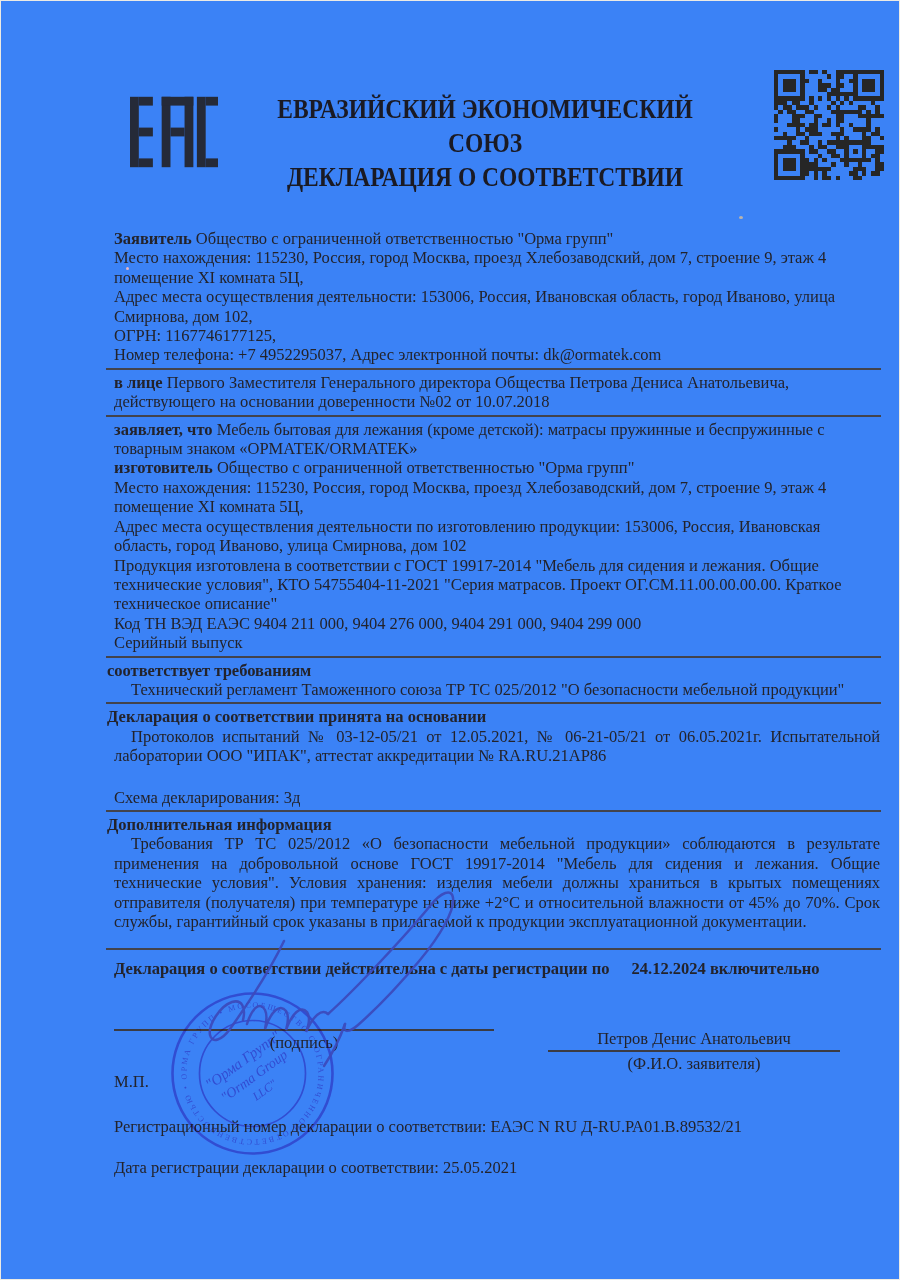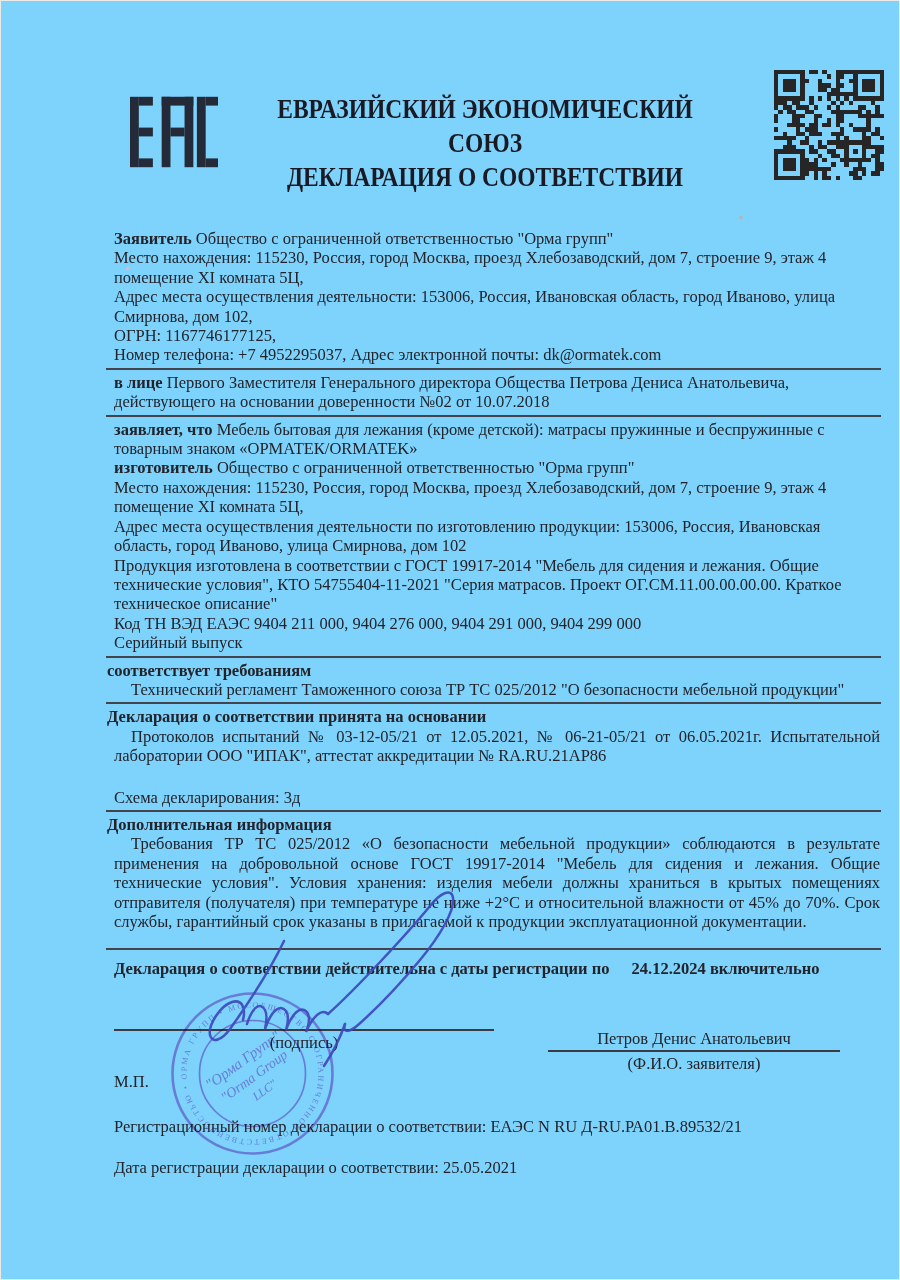--- a/index.html
+++ b/index.html
@@ -1,18 +1,18 @@
 <!DOCTYPE html>
 <html lang="ru"><head>
 <meta charset="utf-8">
 <style>
   html,body{margin:0;padding:0;}
   body{width:900px;height:1280px;background:#fbfaf7;position:relative;overflow:hidden;
        font-family:"Liberation Serif","DejaVu Serif",serif;color:#23232b;}
-  .page{position:absolute;inset:0;background:#7dd3fc;box-shadow:inset 0 0 0 1px #eceae4;}
+  .page{position:absolute;inset:0;background:#3b82f6;box-shadow:inset 0 0 0 1px #eceae4;}
 
   
   .eac-logo{position:absolute;left:130px;top:92px;width:88px;height:80px;}
   .doc-title{position:absolute;left:225px;top:92px;width:520px;text-align:center;
              font-weight:bold;font-size:27px;line-height:34px;color:#1a1a24;
              transform:scaleX(.87);transform-origin:50% 0;}
   .qr{position:absolute;left:774px;top:70px;width:110px;height:110px;}
 
   
   .content{position:absolute;left:114px;top:229px;width:766px;}

